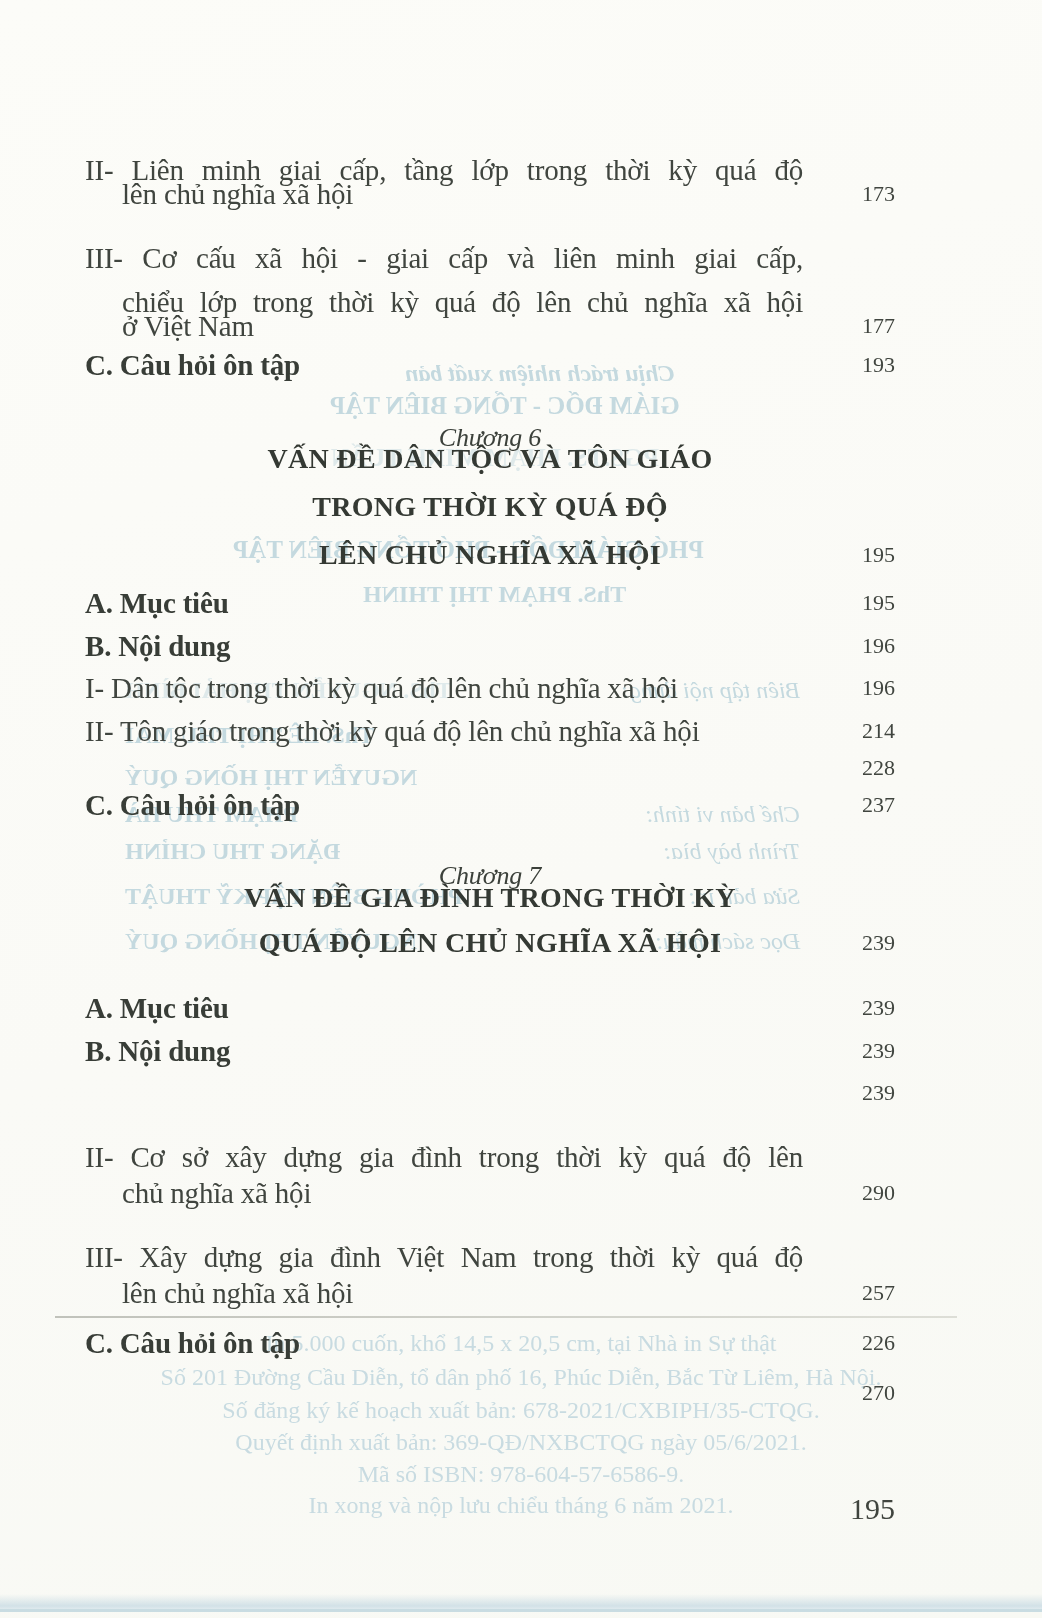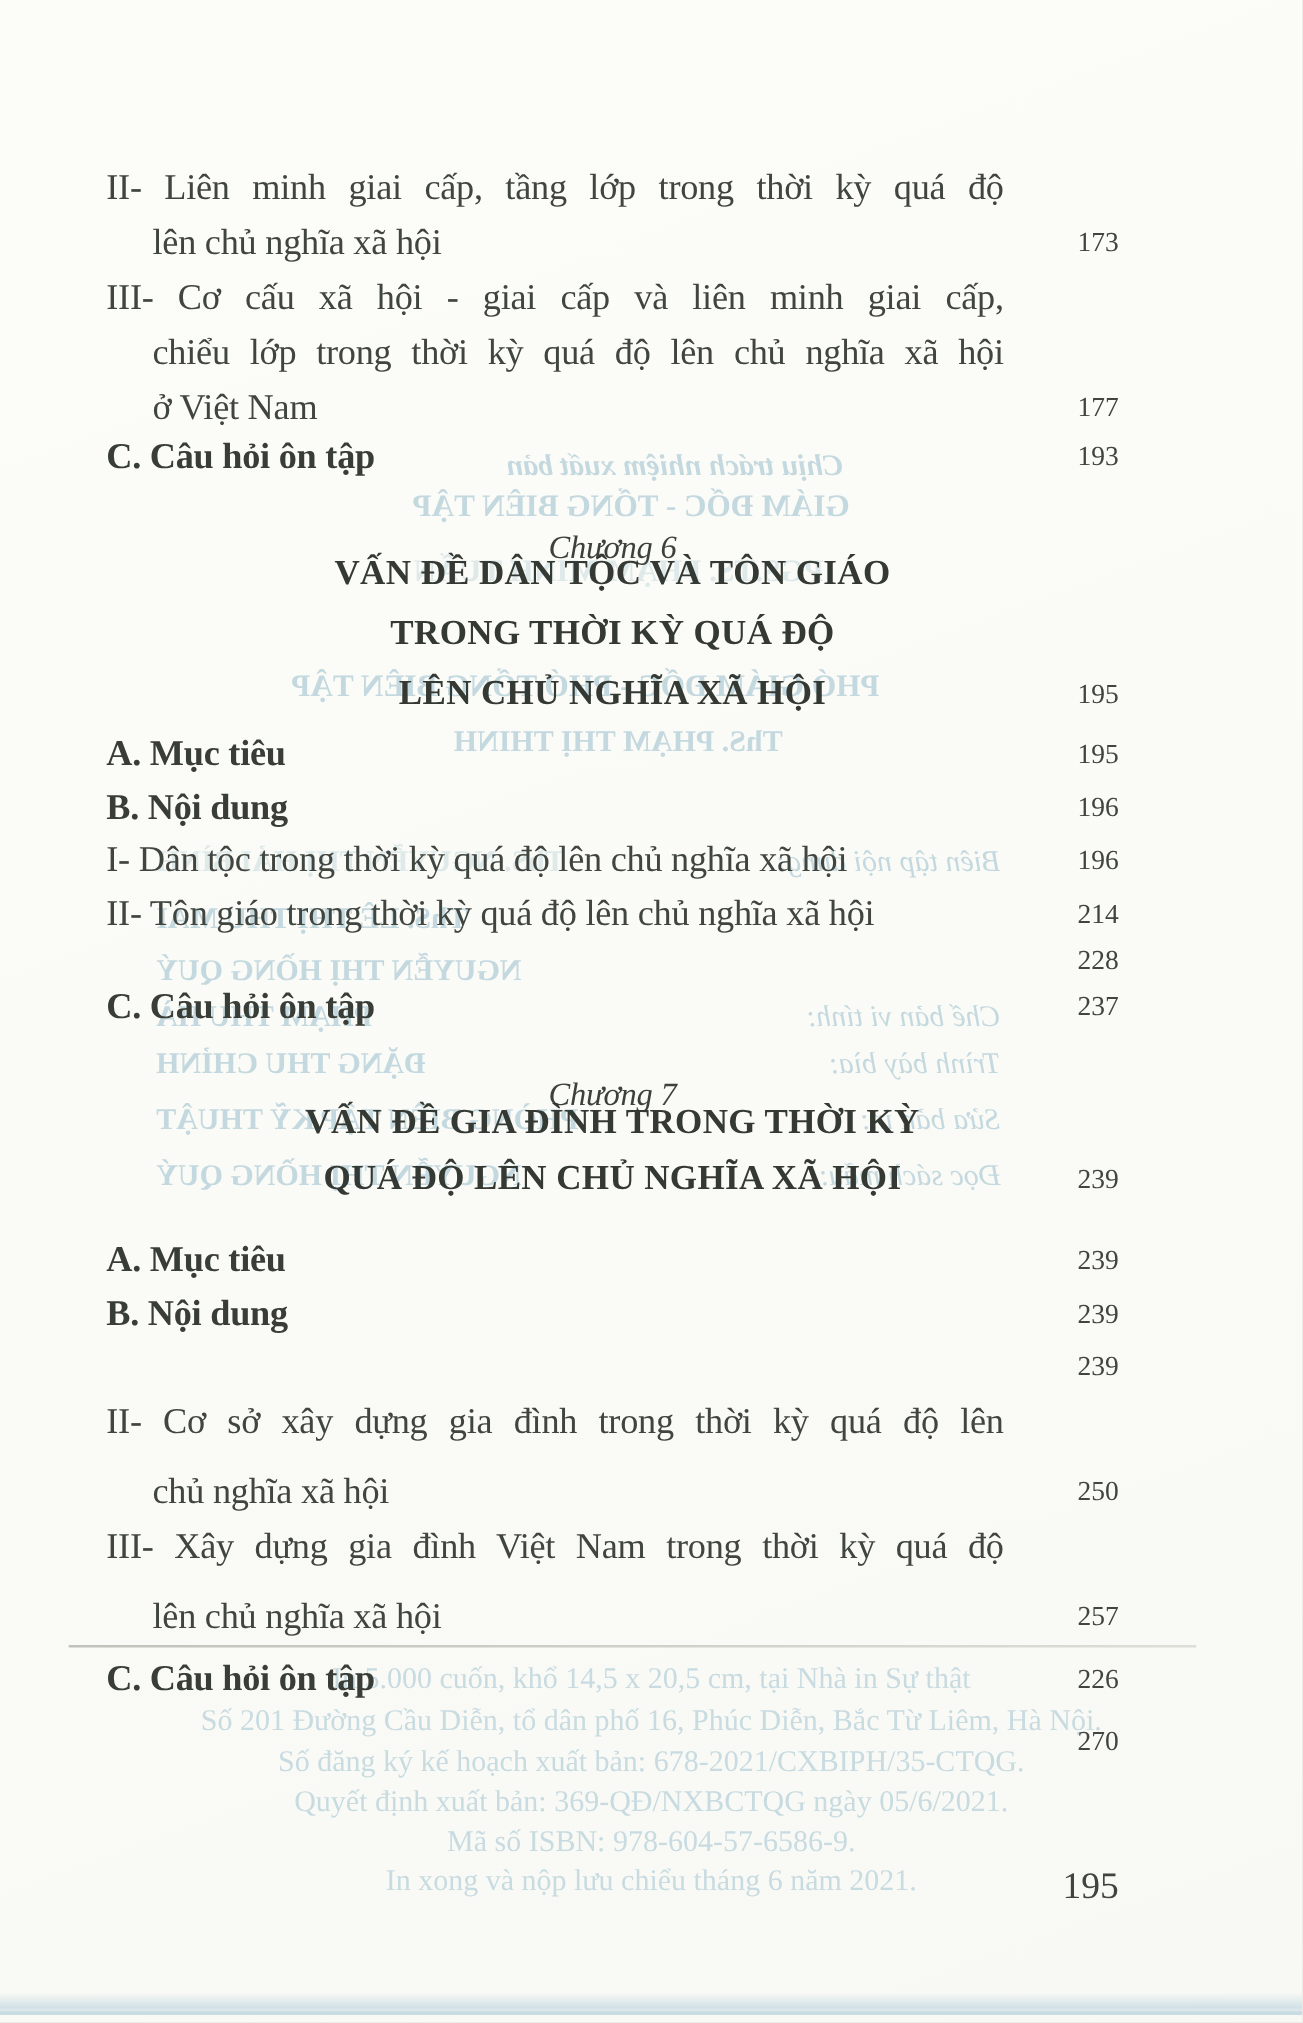--- a/index.html
+++ b/index.html
@@ -7,21 +7,21 @@
     position:relative;width:1042px;height:1618px;overflow:hidden;
     background:linear-gradient(160deg,#fcfcf8 0%,#fafaf6 55%,#f8f9f4 100%);
     font-family:"Liberation Serif","DejaVu Serif",serif;
   }
   
   .row{
     position:absolute;left:85px;width:810px;height:36px;
     font-size:29px;line-height:34px;color:#40453f;letter-spacing:-0.2px;
     z-index:2;white-space:nowrap;
   }
-  .just{width:718px;text-align:justify;text-align-last:justify;text-justify:inter-word;white-space:normal;}
+  .just{width:718px;text-align:justify;text-align-last:justify;text-justify:inter-word;white-space:normal;margin-top:20px;}
   .cont{margin-left:37px;}
   .b{font-weight:bold;color:#383d37;}
   .it{font-style:italic;}
   .center{text-align:center;}
   .caps{font-weight:bold;font-size:28px;letter-spacing:0.3px;color:#343933;}
   .chap{font-style:italic;font-size:26px;color:#3c413b;margin-top:23px;}
   .pg{position:absolute;right:0;top:0;font-weight:normal;font-style:normal;letter-spacing:0;font-size:22px;color:#40453f;text-align:right;}
   .folio{
     position:absolute;right:147px;top:1492px;font-size:30px;color:#3f443e;z-index:2;
   }
@@ -108,21 +108,21 @@
     <div class="row b" style="top:788px"><span>C. Câu hỏi ôn tập</span><span class="pg">237</span></div>
 
     <div class="row center chap" style="top:836px">Chương 7</div>
     <div class="row center caps" style="top:881px">VẤN ĐỀ GIA ĐÌNH TRONG THỜI KỲ</div>
     <div class="row center caps" style="top:926px"><span>QUÁ ĐỘ LÊN CHỦ NGHĨA XÃ HỘI</span><span class="pg">239</span></div>
 
     <div class="row b" style="top:991px"><span>A. Mục tiêu</span><span class="pg">239</span></div>
     <div class="row b" style="top:1034px"><span>B. Nội dung</span><span class="pg">239</span></div>
     <div class="row" style="top:1076px"><span class="pg">239</span></div>
     <div class="row just" style="top:1120px">II- Cơ sở xây dựng gia đình trong thời kỳ quá độ lên</div>
-    <div class="row" style="top:1176px"><span class="cont">chủ nghĩa xã hội</span><span class="pg">250</span></div>
+    <div class="row" style="top:1176px"><span class="cont">chủ nghĩa xã hội</span><span class="pg">290</span></div>
     <div class="row just" style="top:1220px">III- Xây dựng gia đình Việt Nam trong thời kỳ quá độ</div>
     <div class="row" style="top:1276px"><span class="cont">lên chủ nghĩa xã hội</span><span class="pg">257</span></div>
 
     <div class="divider"></div>
 
     <div class="row b" style="top:1326px"><span>C. Câu hỏi ôn tập</span><span class="pg">226</span></div>
     <div class="row it" style="top:1376px"><span class="pg">270</span></div>
   </div>
 
   <div class="folio">195</div>

